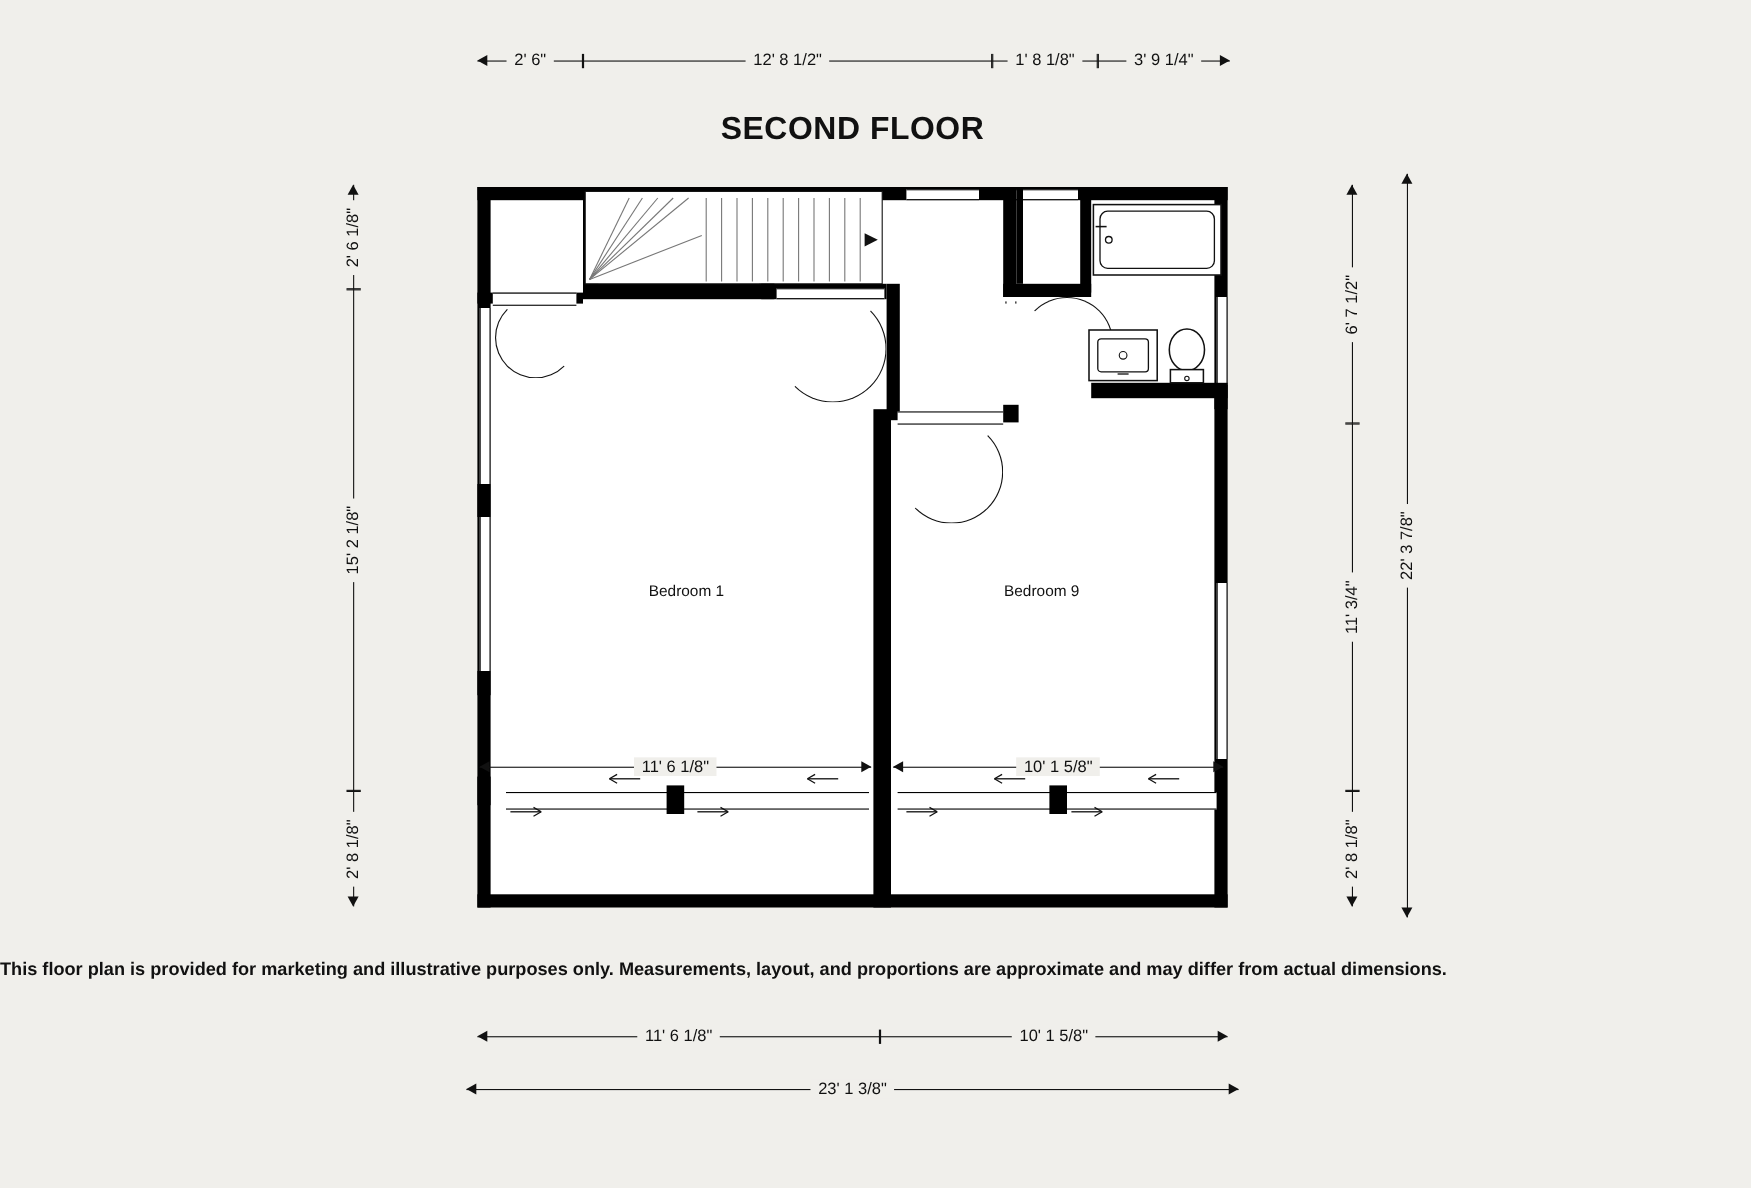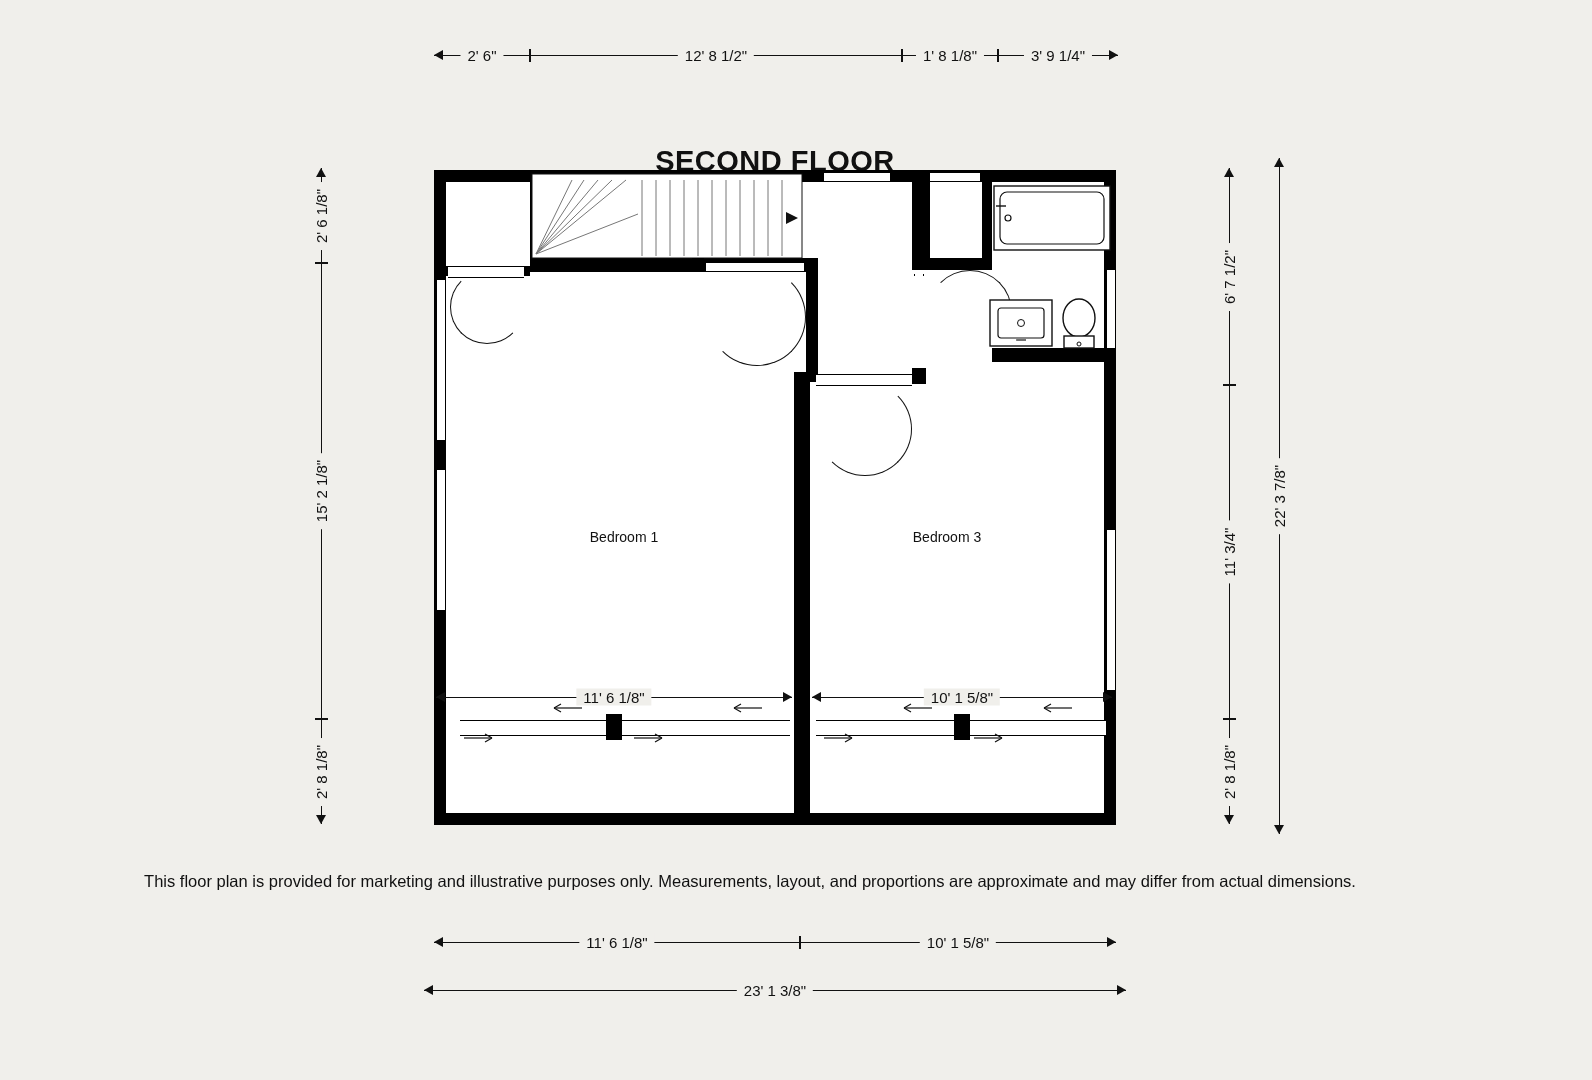--- a/index.html
+++ b/index.html
@@ -10,28 +10,28 @@
     color:#111;
     position:relative;
     overflow:hidden;
   }
   .stage{position:absolute;left:0;top:0;width:1592px;height:1080px;}
 
   
   .title{
     position:absolute;left:0;top:101px;width:1592px;
     text-align:center;
-    font-size:29px;font-weight:bold;letter-spacing:.5px;margin-top:44px;
+    font-size:29px;font-weight:bold;letter-spacing:.5px;
   }
   .title span{margin-left:-42px;display:inline-block;}
 
   
   .disclaimer{
     position:absolute;left:0;top:872px;width:1500px;
-    text-align:center;font-size:16.5px;color:#111;
+    font-size:16.5px;color:#111;font-weight:bold;
   }
 
   
   .dim{position:absolute;font-size:15px;color:#111;}
   .dim .line{position:absolute;background:#111;}
   .dim.h .line{height:1px;top:50%;}
   .dim.v .line{width:1px;left:50%;}
   .dim.h .lbl{
     position:absolute;top:50%;left:50%;transform:translate(-50%,-50%);
     background:#f0efeb;padding:0 7px;white-space:nowrap;
@@ -296,19 +296,19 @@
       <div class="lbl">11' 6 1/8"</div>
     </div>
     <div class="dim h" style="left:378px;top:518px;width:300px;height:18px;">
       <div class="line" style="left:0;width:300px;"></div>
       <div class="ar l"></div>
       <div class="ar r"></div>
       <div class="lbl">10' 1 5/8"</div>
     </div>
 
     <div class="roomlabel" style="left:190px;top:367px;">Bedroom 1</div>
-    <div class="roomlabel" style="left:513px;top:367px;">Bedroom 3</div>
+    <div class="roomlabel" style="left:513px;top:367px;">Bedroom 9</div>
 
   </div>
 
   <div class="disclaimer">This floor plan is provided for marketing and illustrative purposes only. Measurements, layout, and proportions are approximate and may differ from actual dimensions.</div>
 
 </div>
 
 </body></html>

